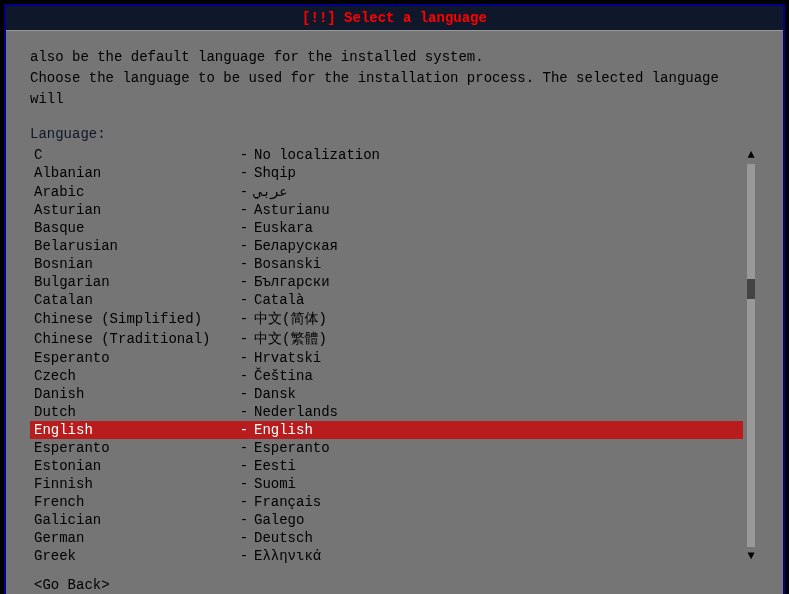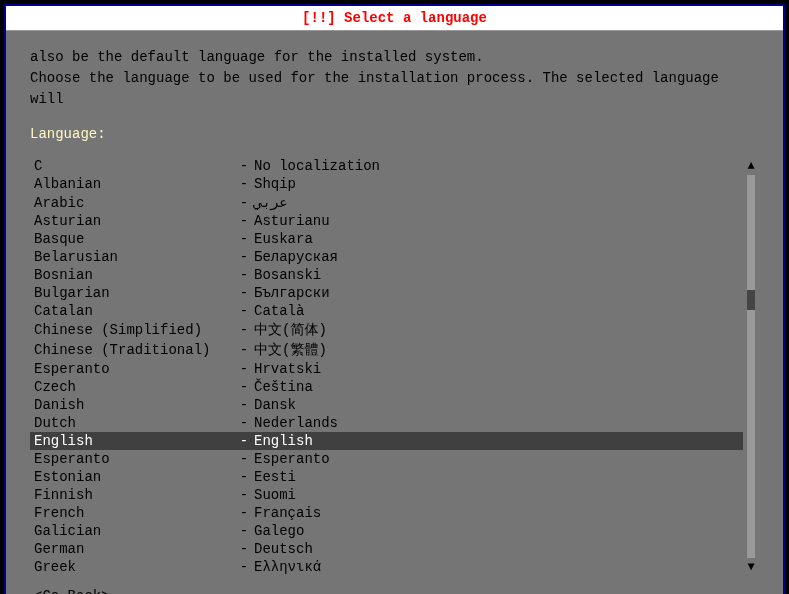--- a/index.html
+++ b/index.html
@@ -23,21 +23,21 @@
       flex: 1;
       background: #757575;
       border: 2px solid #00008b;
       margin: 4px;
       display: flex;
       flex-direction: column;
       position: relative;
     }
 
     #title-bar {
-      background: #ffffff;
+      background: #0f172a;
       text-align: center;
       padding: 4px 0;
       color: #ff0000;
       font-weight: bold;
       border-bottom: 1px solid #999;
     }
 
     #content {
       flex: 1;
       padding: 16px 24px;
@@ -45,22 +45,22 @@
       flex-direction: column;
     }
 
     #description {
       color: #000;
       margin-bottom: 16px;
       line-height: 1.5;
     }
 
     #language-label {
-      color: #fef9c3;
-      margin-bottom: 15px;
+      color: #0f172a;
+      margin-bottom: 4px;
     }
 
     #list-container {
       flex: 1;
       display: flex;
       position: relative;
       border: none;
     }
 
     #language-list {
@@ -72,21 +72,21 @@
     .list-item {
       display: flex;
       align-items: center;
       padding: 1px 4px;
       color: #000;
       cursor: pointer;
       white-space: nowrap;
     }
 
     .list-item.selected {
-      background: #404040;
+      background: #b91c1c;
       color: #fff;
     }
 
     .list-item .lang-name {
       width: 200px;
       display: inline-block;
     }
 
     .list-item .separator {
       width: 20px;

